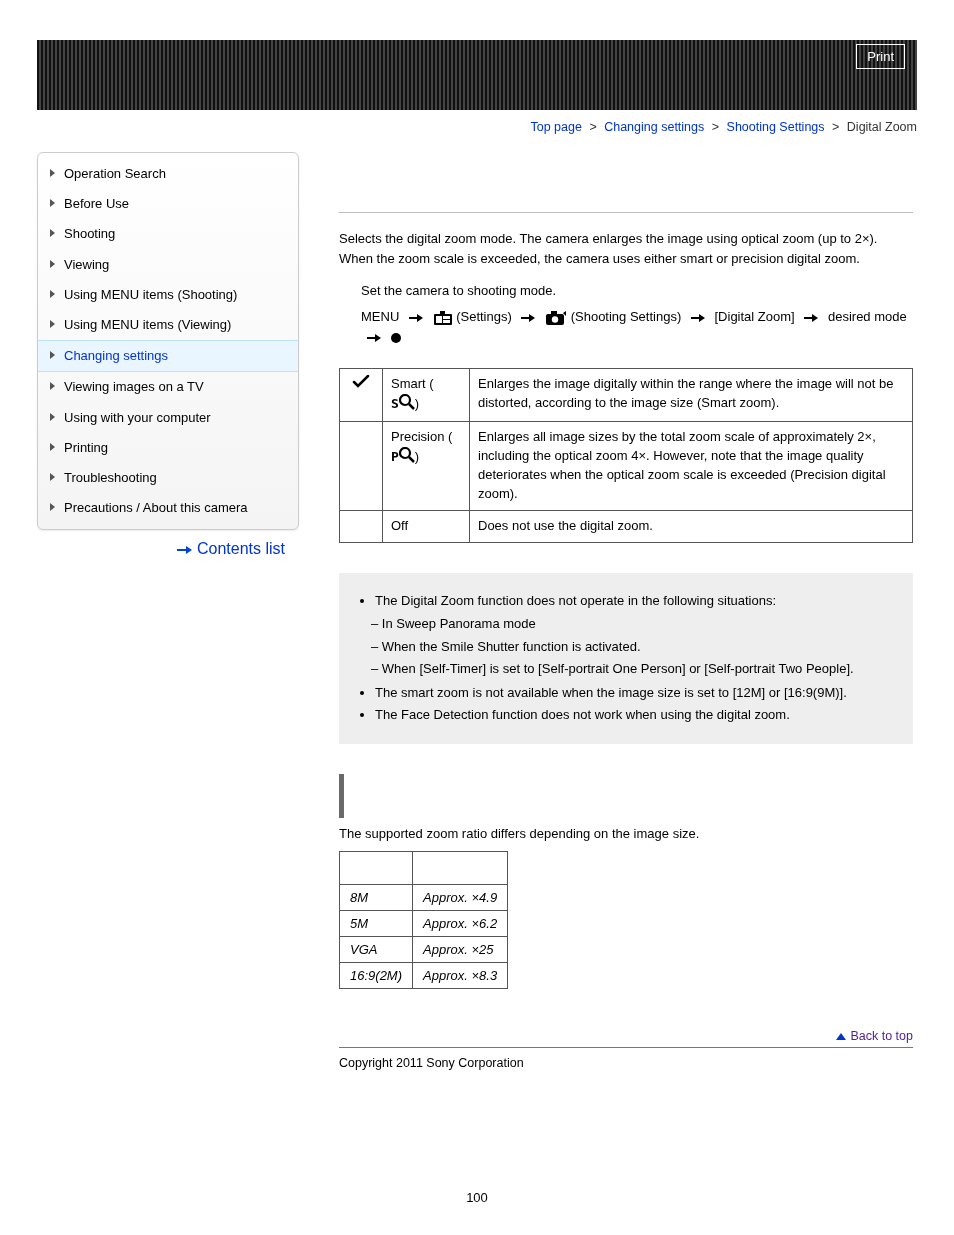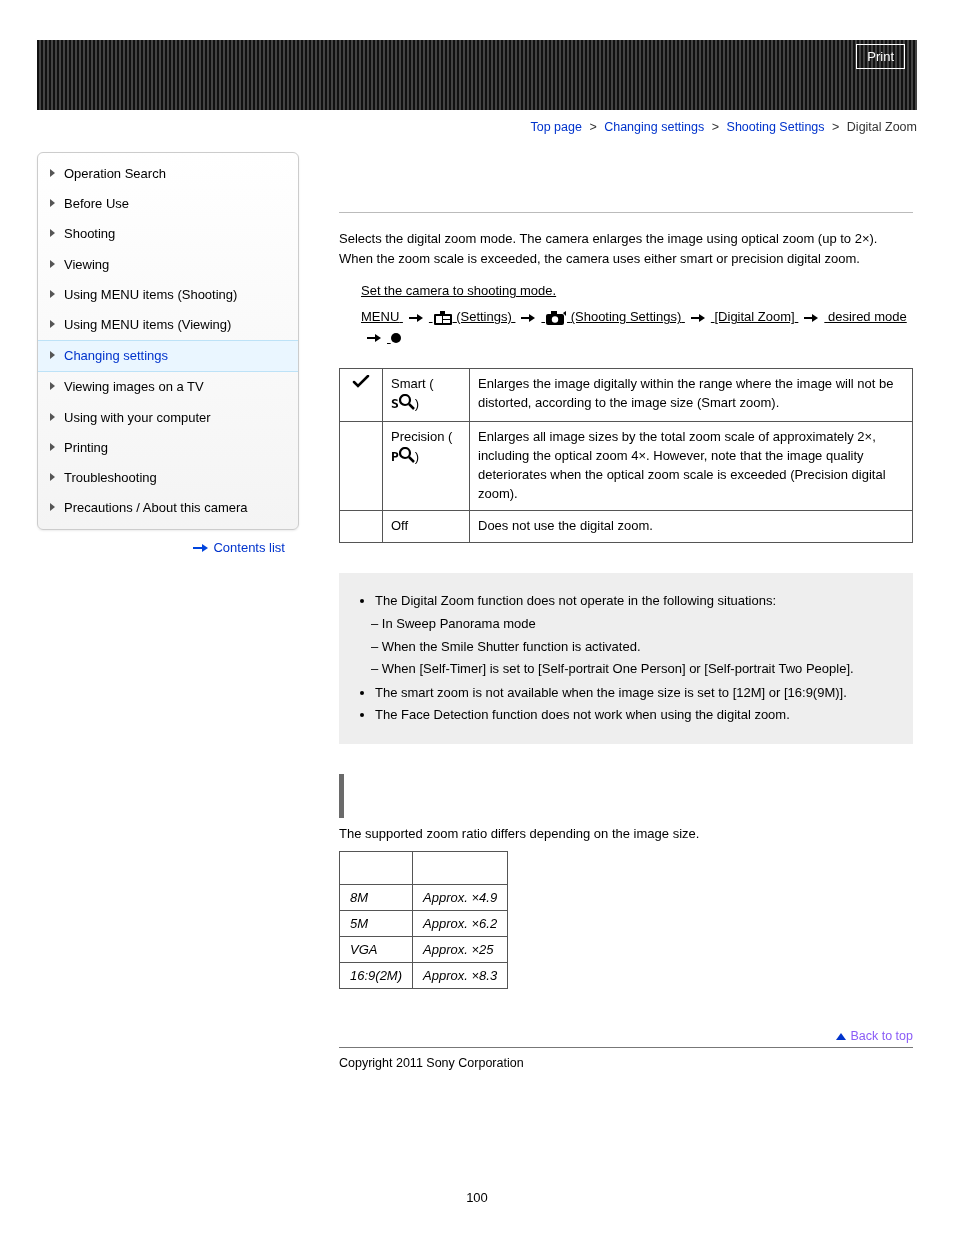--- a/index.html
+++ b/index.html
@@ -67,35 +67,35 @@
   .sidebar .item.active {
     color: #0033cc;
     background: #eaf6ff;
     border-top: 1px solid #bde2f7;
     border-bottom: 1px solid #bde2f7;
   }
   .contents-list {
     text-align: right;
     padding: 10px 14px 4px 0;
   }
-  .contents-list a { color: #0033cc; text-decoration: none; font-size: 13px; }
+  .contents-list a { color: #0033cc; text-decoration: none; font-size: 16px; }
   .arrow-right-blue {
     display:inline-block; width:16px; height:8px; position:relative; top:0px; margin-right:4px;
   }
   .arrow-right-blue::before{
     content:""; position:absolute; left:0; top:3px; width:10px; height:2px; background:#0044dd;
   }
   .arrow-right-blue::after{
     content:""; position:absolute; left:9px; top:0;
     border-top:4px solid transparent; border-bottom:4px solid transparent; border-left:6px solid #0044dd;
   }
   .main { flex:1; padding-left: 40px; padding-right: 4px; }
   .spacer-line { border-top:1px solid #bbb; margin-top: 60px; margin-bottom: 16px; }
   .step-list { margin: 12px 0 20px 0; }
-  .step { padding-left: 22px; position: relative; margin-bottom: 6px; line-height: 1.55; text-decoration: underline; }
+  .step { padding-left: 22px; position: relative; margin-bottom: 6px; line-height: 1.55; }
   .step .num {
     position:absolute; left:0; top:0; font-weight:bold;
   }
   .arr {
     display:inline-block; vertical-align:middle; margin:0 6px;
     width:14px; height:8px; position:relative;
   }
   .arr::before { content:""; position:absolute; left:0; top:3px; width:9px; height:2px; background:#000; }
   .arr::after  { content:""; position:absolute; left:8px; top:0; border-top:4px solid transparent; border-bottom:4px solid transparent; border-left:6px solid #000; }
   .icon-box { display:inline-block; vertical-align:middle; }
@@ -118,21 +118,21 @@
   .notes-box ul.dash li::before { content:"– "; margin-left:-14px; }
 
   .sub-heading-bar {
     border-left: 5px solid #6a6a6a; height:44px; margin:30px 0 8px 0;
   }
   table.ratio { border-collapse: collapse; margin-top:10px; }
   table.ratio td, table.ratio th { border:1px solid #555; padding:5px 10px; font-size:13px; font-weight:normal; text-align:left;font-style:italic; }
   table.ratio th { height:22px; }
 
   .back-top { text-align:right; margin-top:40px; font-size:12.5px; }
-  .back-top a { color:#8b5cf6; text-decoration:none; }
+  .back-top a { color:#4c1d95; text-decoration:none; }
   .tri-up {
     display:inline-block; width:0; height:0; border-left:5px solid transparent; border-right:5px solid transparent; border-bottom:7px solid #0033cc; margin-right:4px; vertical-align:0px;
   }
   .foot-line { border-top:1px solid #777; margin-top:4px; padding-top:8px; font-size:12.5px; }
   .page-num { text-align:center; margin-top:120px; font-size:13px; }
 </style>
 </head>
 <body>
 
 <div class="page">

